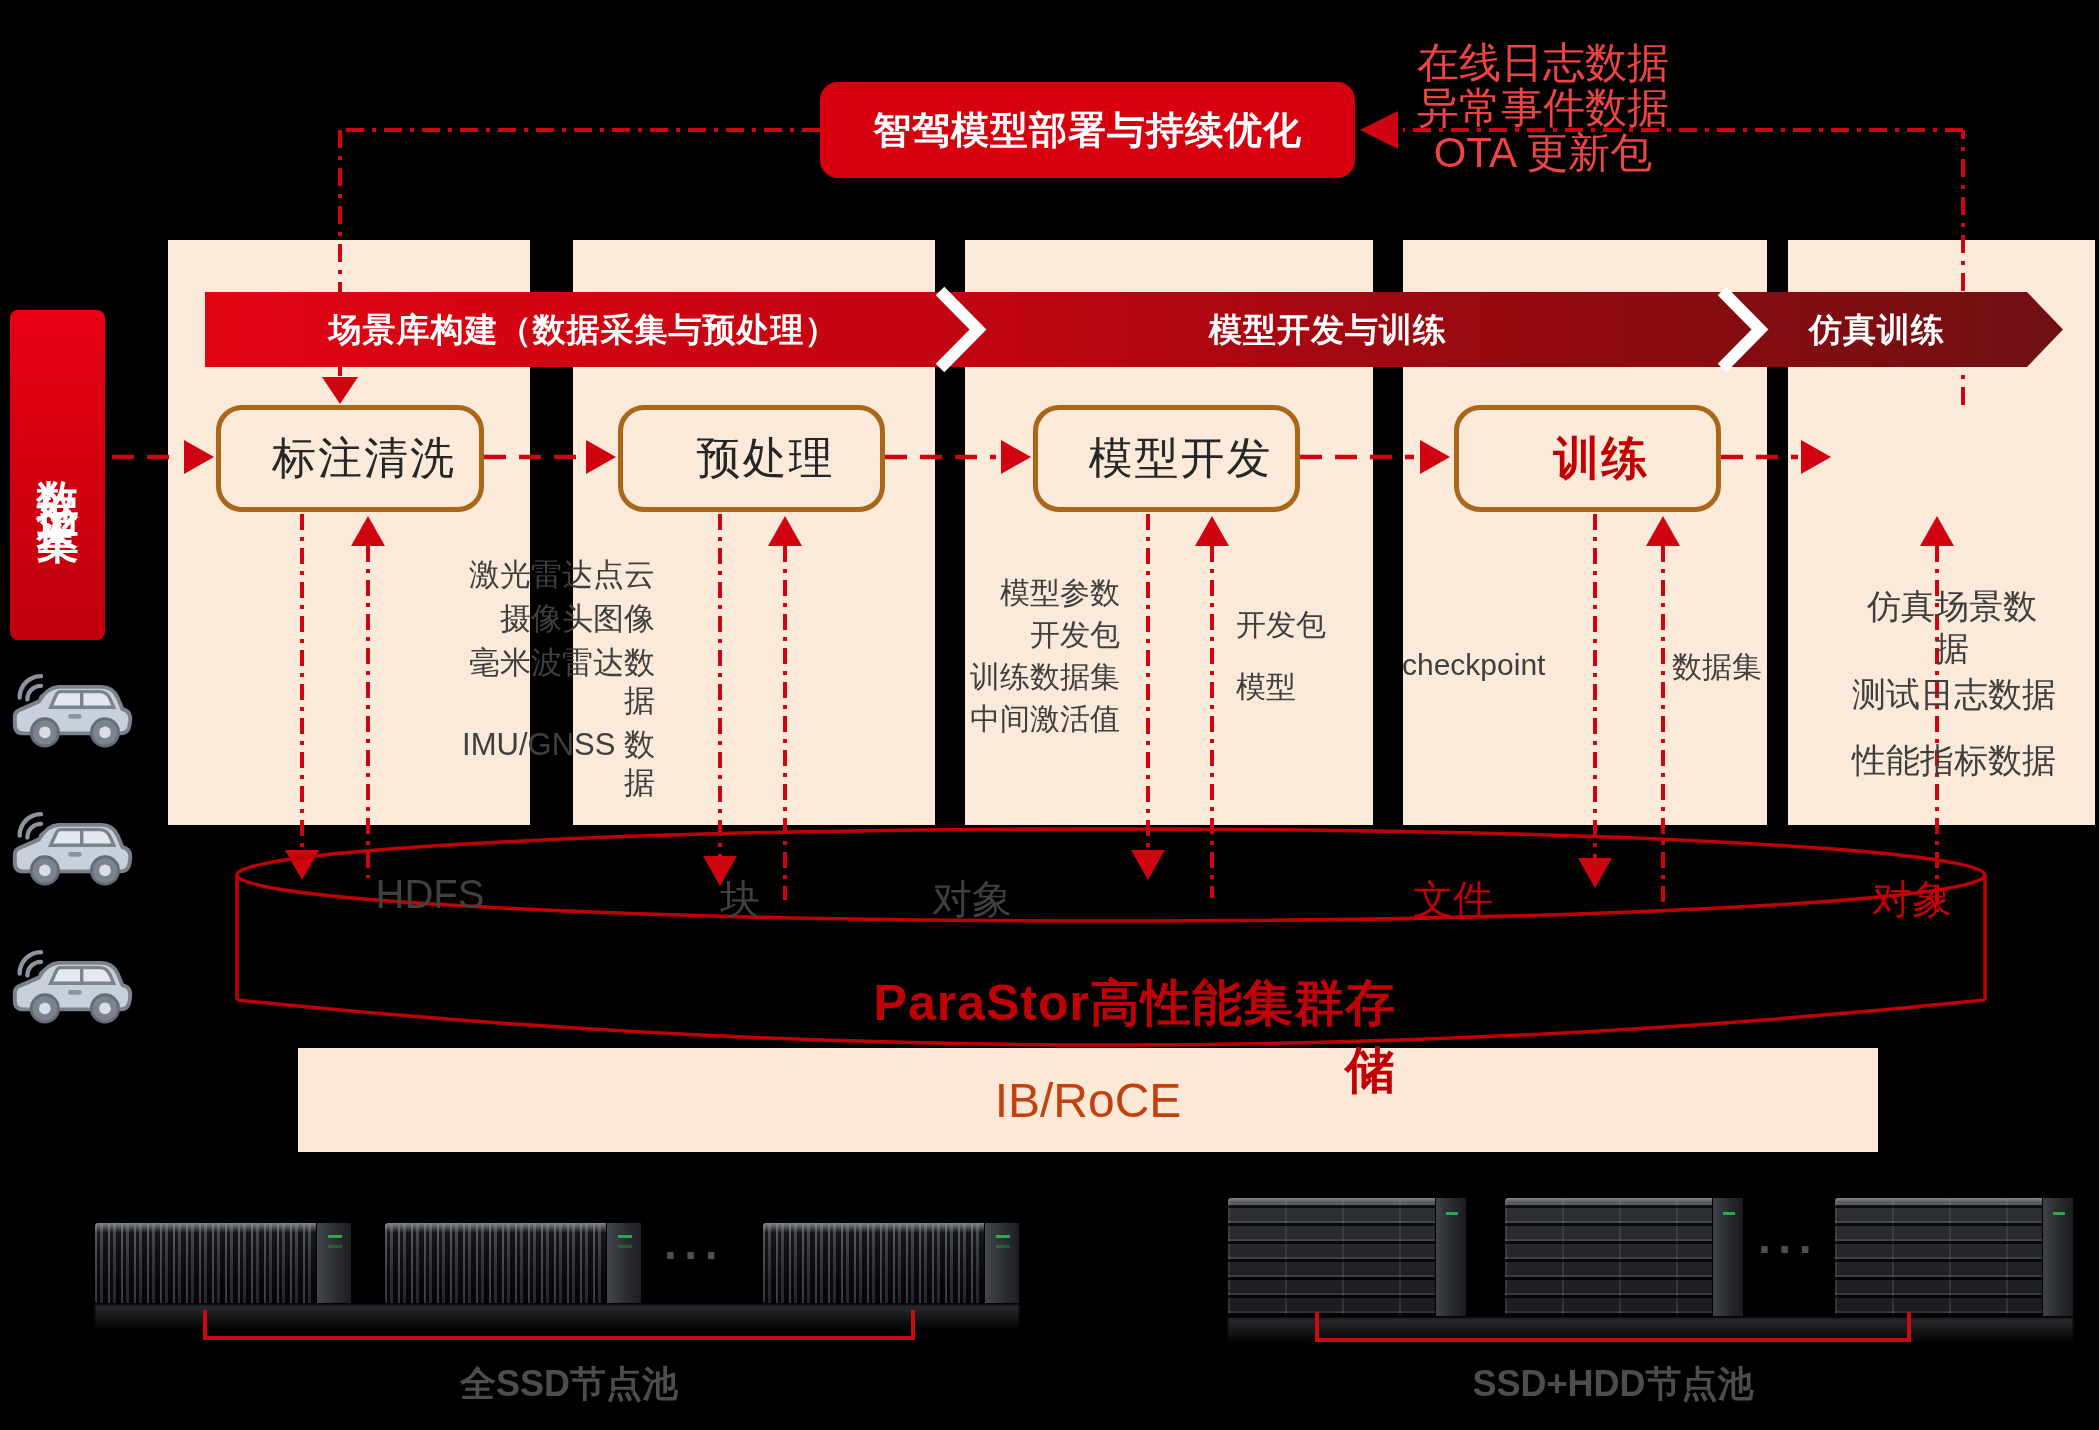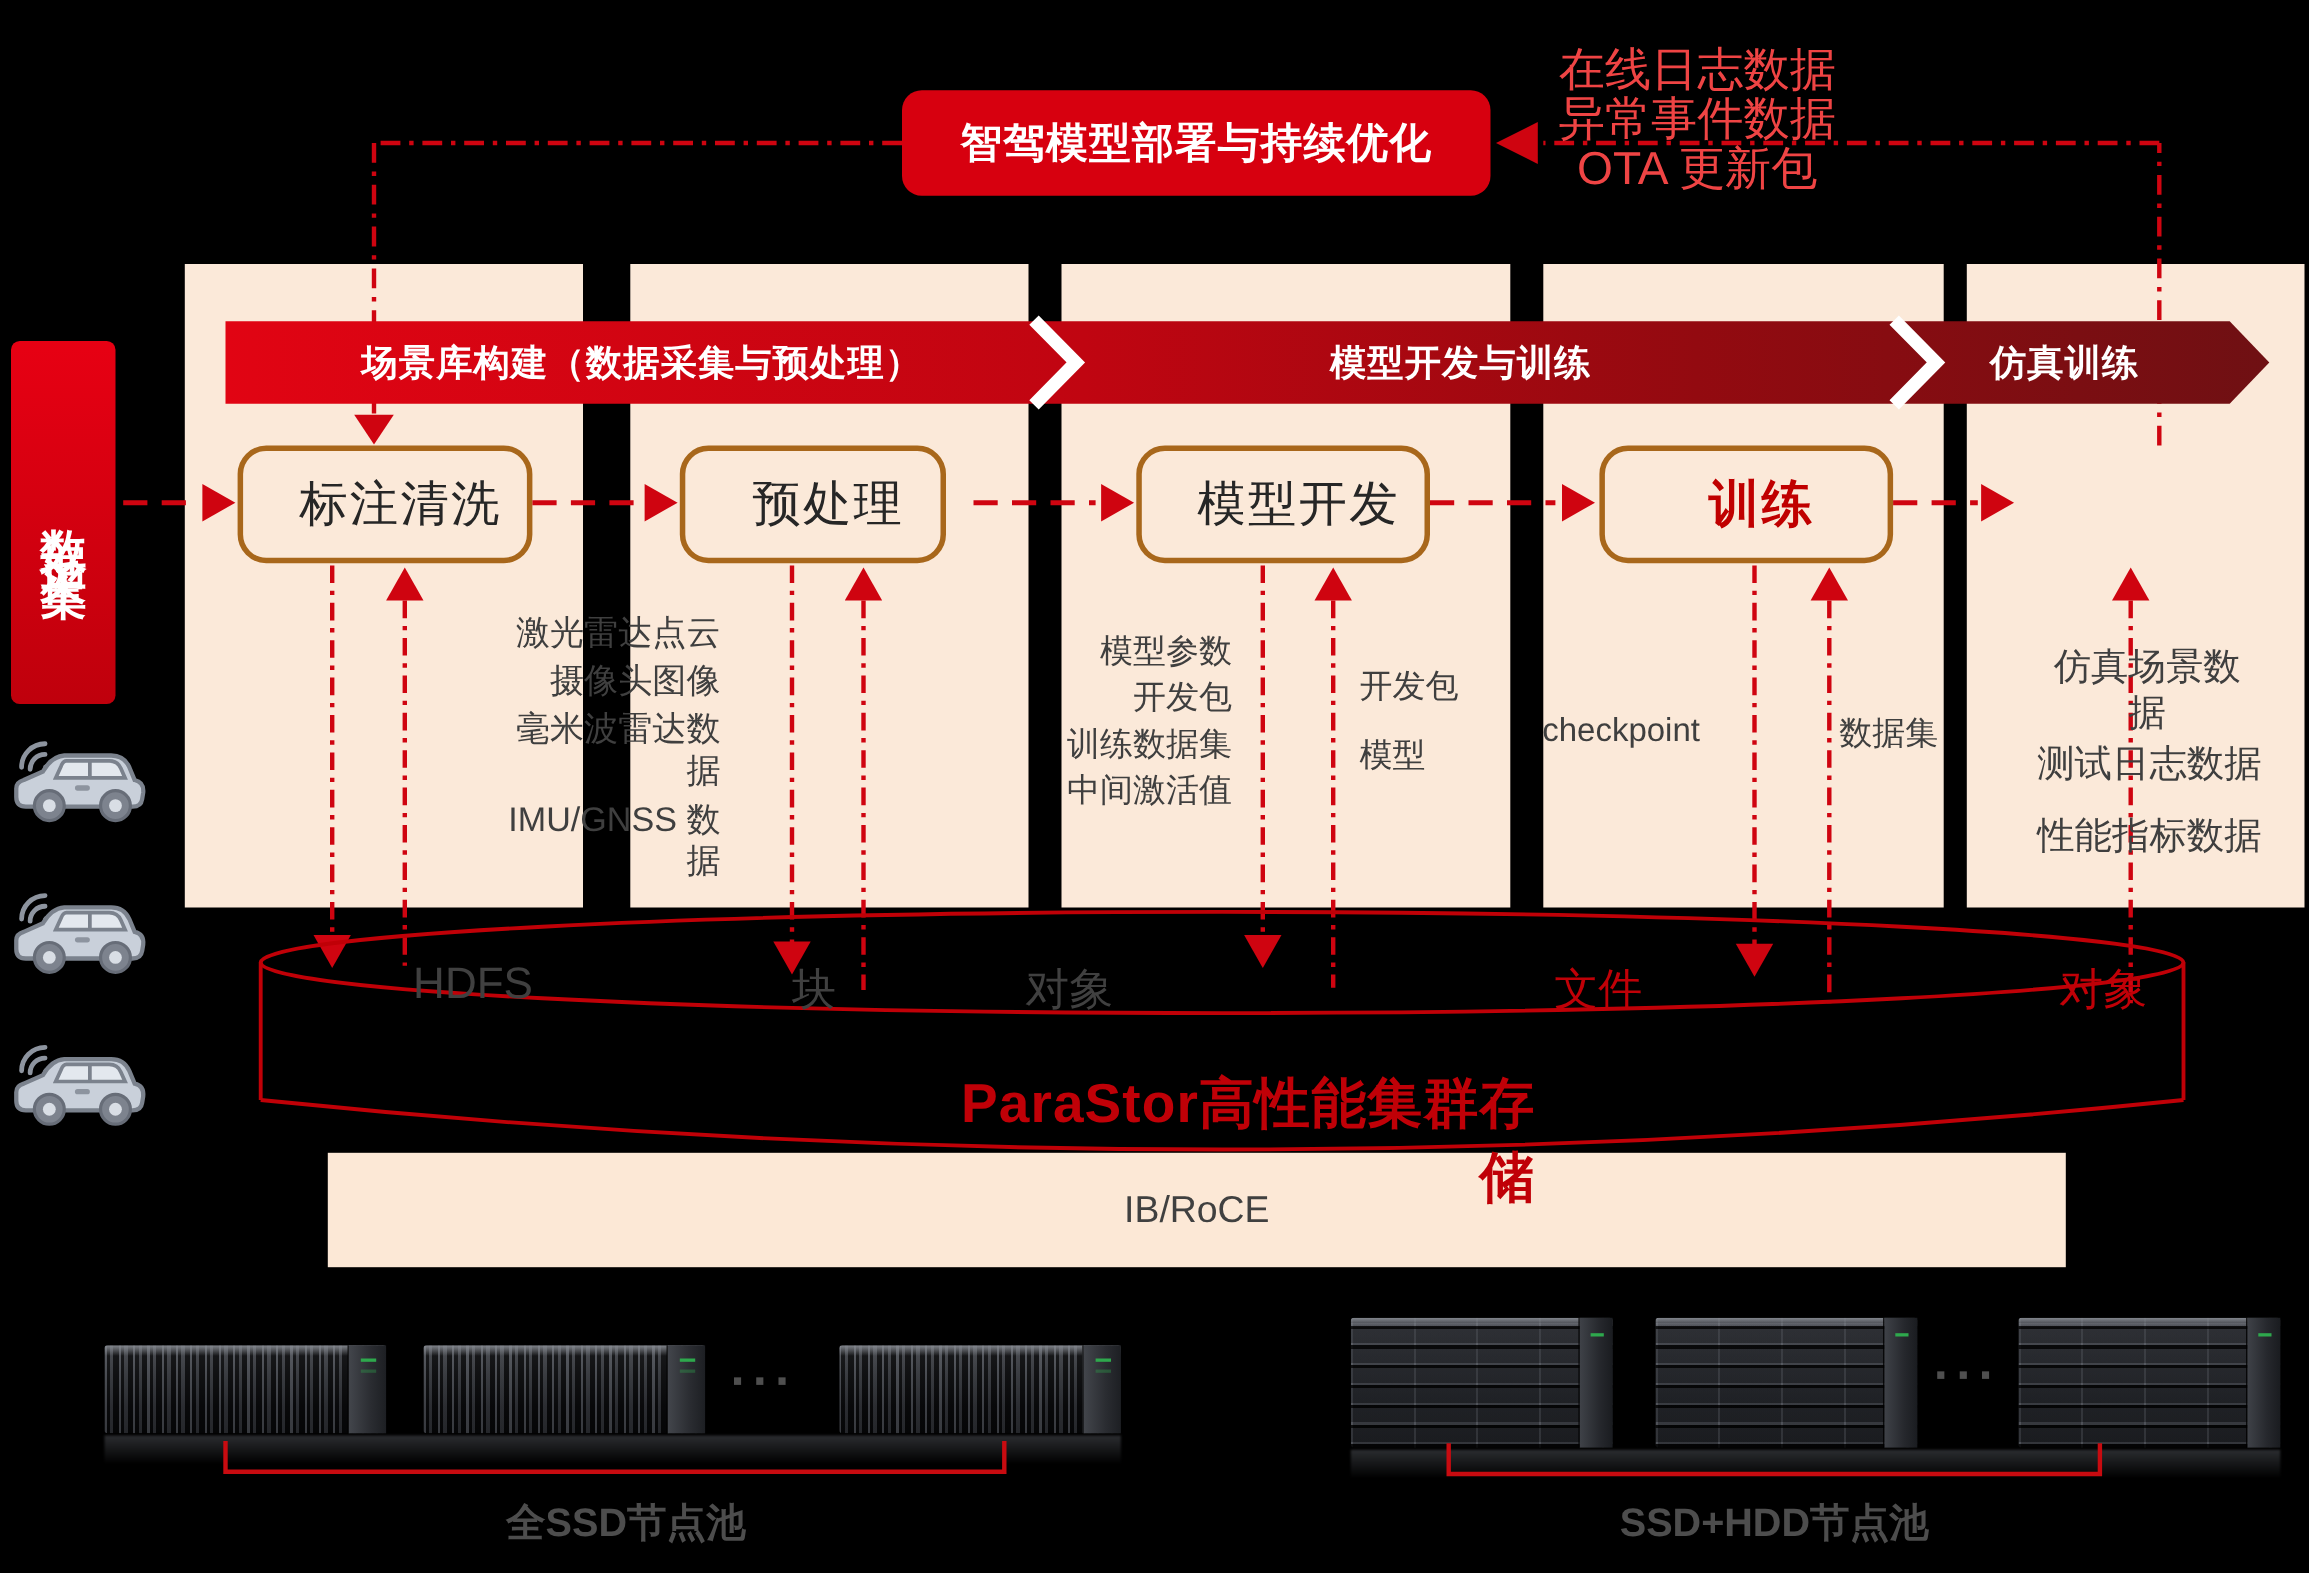--- a/index.html
+++ b/index.html
@@ -19,21 +19,21 @@
   .deploy{position:absolute;left:820px;top:82px;width:535px;height:96px;background:#d7000f;
           border-radius:18px;display:flex;align-items:center;justify-content:center;
           color:#fff;font-weight:bold;font-size:38px;z-index:6;letter-spacing:1px;}
   .feedback{position:absolute;left:1408px;top:40px;width:270px;text-align:center;
             color:#ef4444;font-size:42px;line-height:45px;z-index:6;}
   .dcol{position:absolute;left:10px;top:310px;width:95px;height:330px;border-radius:8px;
         background:linear-gradient(180deg,#e70013,#bf000c);display:flex;align-items:center;justify-content:center;
         color:#fff;font-weight:bold;font-size:42px;writing-mode:vertical-rl;text-orientation:upright;
         letter-spacing:14px;z-index:6;}
   .ibbar{position:absolute;left:298px;top:1048px;width:1580px;height:104px;background:#fce8d6;
-         display:flex;align-items:center;justify-content:center;font-size:34px;color:#404040;z-index:2;}
+         display:flex;align-items:center;justify-content:center;font-size:48px;color:#c2410c;z-index:2;}
   .parastor{position:absolute;left:826px;top:970px;width:570px;text-align:right;color:#c00007;
             font-weight:bold;font-size:50px;z-index:6;letter-spacing:1px;}
   .pool-label{position:absolute;top:1360px;font-size:36px;font-weight:bold;color:#4d4d4d;text-align:center;z-index:6;}
   .dots{position:absolute;color:#4f4f4f;font-size:46px;font-weight:bold;letter-spacing:5px;z-index:3;}
   .srv{position:absolute;border-radius:3px;z-index:3;}
   .srv-a{width:256px;height:80px;
     background:
       linear-gradient(180deg, rgba(135,139,146,.95) 0, rgba(135,139,146,0) 12%),
       repeating-linear-gradient(90deg, rgba(155,160,170,.30) 0 2px, rgba(0,0,0,.55) 2px 5px,
         rgba(125,129,137,.22) 5px 8px, rgba(0,0,0,.60) 8px 13px),
@@ -190,21 +190,21 @@
 
   <div class="dcol">数据采集</div>
 
   <div class="banner-label" style="left:205px;width:757px;">场景库构建（数据采集与预处理）</div>
   <div class="banner-label" style="left:978px;width:700px;">模型开发与训练</div>
   <div class="banner-label" style="left:1722px;width:310px;">仿真训练</div>
 
   <div class="stagebox" style="left:216px;width:268px;">
     <span>标注清洗</span>
     </div>
-  <div class="stagebox" style="left:618px;width:242px;">
+  <div class="stagebox" style="left:618px;width:267px;">
     <span>预处理</span>
     </div>
   <div class="stagebox" style="left:1033px;width:267px;">
     <span>模型开发</span>
     </div>
   <div class="stagebox red-text" style="left:1454px;width:267px;">
     <span>训练</span>
     </div>
 
   <div class="lbl" style="left:450px;top:556px;width:205px;text-align:right;">

